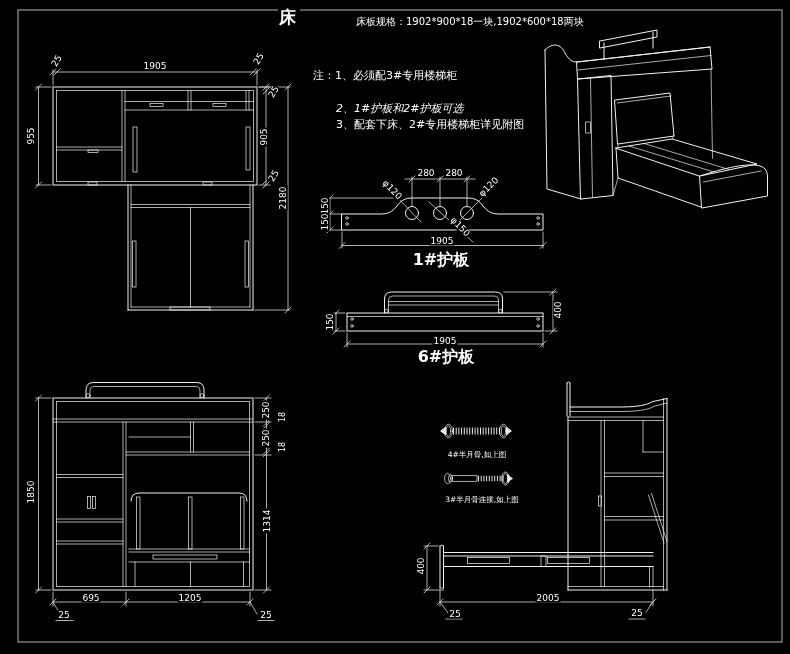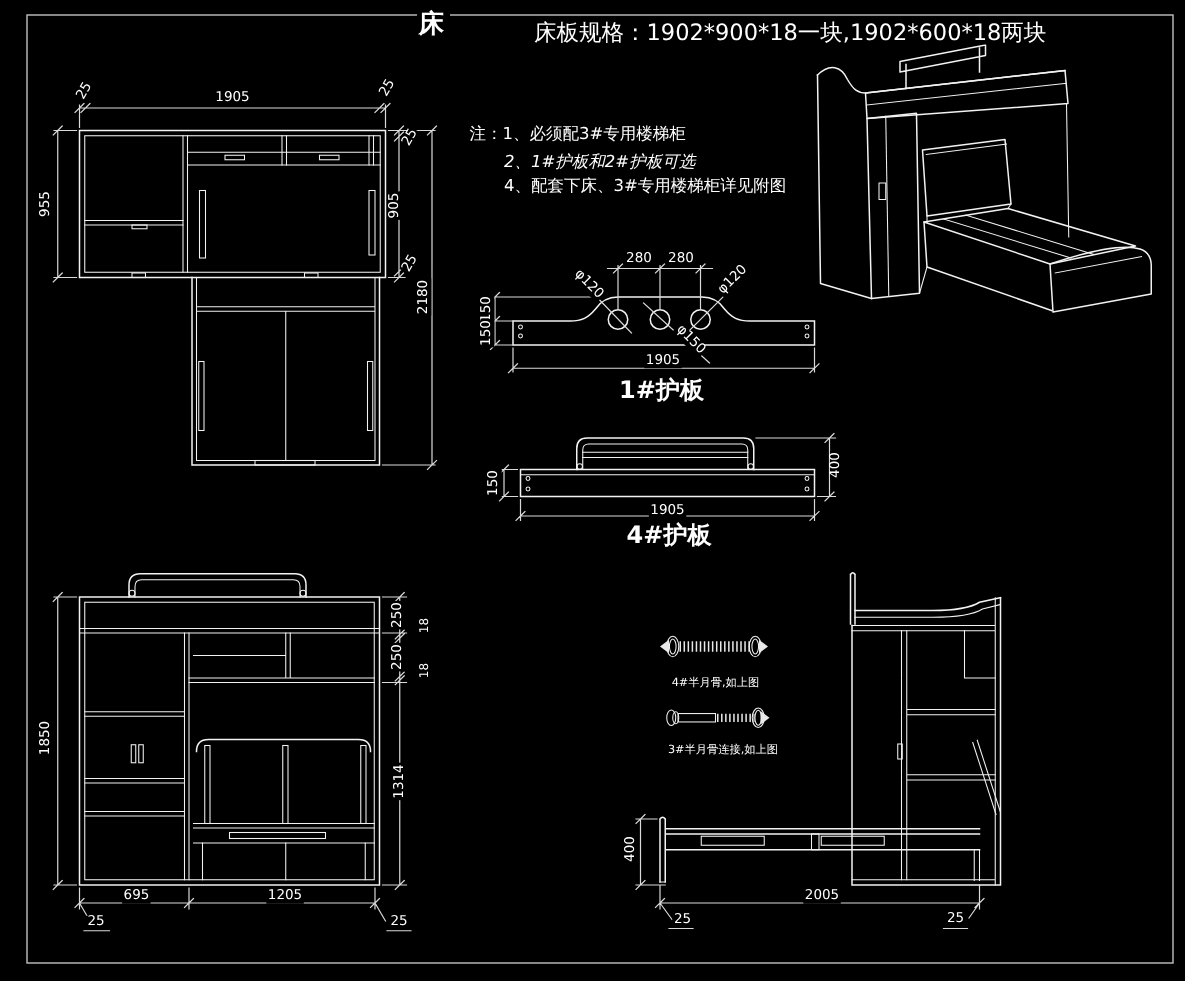--- a/index.html
+++ b/index.html
@@ -16,21 +16,21 @@
        background:#000;padding:0 1px;}
   .lbl{transform:translate(-50%,-50%);}
   .lblL{transform:translate(0,-50%);}
   .r90{transform:translate(-50%,-50%) rotate(-90deg);}
   .r45{transform:translate(-50%,-50%) rotate(45deg);}
   .rm45{transform:translate(-50%,-50%) rotate(-45deg);}
   .rm60{transform:translate(-50%,-50%) rotate(-60deg);}
   .big{font-size:17px;font-weight:bold;letter-spacing:3px;}
   .sub{font-size:16px;font-weight:bold;}
   .note{font-size:11px;}
-  .spec{font-size:15px;}
+  .spec{font-size:10px;}
   .tiny{font-size:8px;}
   .micro{font-size:7.5px;}
 </style>
 </head>
 <body>
 
 <div id="sheet">
 
 <svg id="art" width="790" height="654" viewBox="0 0 790 654">
 
@@ -193,23 +193,23 @@
     <path class="dim" d="M438,546 H424 M443.5,590 H424 M427,546 V590
       M424,549 L430,543 M424,593 L430,587
       M440,590 V606 M653,590 V606 M440,602 H653
       M437,605 L443,599 M650,605 L656,599
       M440,602 L448,613 M446,619 H462 M653,602 L646,612 M629,619 H645"></path>
   </g>
 </svg>
 
 <div class="lbl big" style="left:289px;top:17px;">床</div>
 <div class="lblL spec" style="left:355px;top:22px;">床板规格：1902*900*18一块,1902*600*18两块</div>
-<div class="lblL note" style="left:312px;top:89px;">注：1、必须配3#专用楼梯柜</div>
+<div class="lblL note" style="left:312px;top:75px;">注：1、必须配3#专用楼梯柜</div>
 <div class="lblL note" style="left:335px;top:108px;font-style:italic;">2、1#护板和2#护板可选</div>
-<div class="lblL note" style="left:335px;top:124px;">4、配套下床、3#专用楼梯柜详见附图</div>
+<div class="lblL note" style="left:335px;top:124px;">3、配套下床、2#专用楼梯柜详见附图</div>
 
 <div class="lbl rm60" style="left:57px;top:61px;">25</div>
 <div class="lbl" style="left:155px;top:66px;">1905</div>
 <div class="lbl rm60" style="left:259px;top:59px;">25</div>
 <div class="lbl r90" style="left:31px;top:136px;">955</div>
 <div class="lbl rm60" style="left:274px;top:92px;">25</div>
 <div class="lbl r90" style="left:264px;top:137px;">905</div>
 <div class="lbl rm60" style="left:274px;top:176px;">25</div>
 <div class="lbl r90" style="left:283px;top:198px;">2180</div>
 
@@ -219,21 +219,21 @@
 <div class="lbl rm45" style="left:489px;top:187px;">φ120</div>
 <div class="lbl r45" style="left:460px;top:227px;">φ150</div>
 <div class="lbl r90" style="left:325px;top:206px;">150</div>
 <div class="lbl r90" style="left:325px;top:222px;">150</div>
 <div class="lbl" style="left:442px;top:241px;">1905</div>
 <div class="lbl sub" style="left:441px;top:260px;">1#护板</div>
 
 <div class="lbl r90" style="left:330px;top:322px;">150</div>
 <div class="lbl r90" style="left:558px;top:310px;">400</div>
 <div class="lbl" style="left:445px;top:341px;">1905</div>
-<div class="lbl sub" style="left:446px;top:357px;">4#护板</div>
+<div class="lbl sub" style="left:446px;top:357px;">6#护板</div>
 
 <div class="lbl r90" style="left:31px;top:492px;">1850</div>
 <div class="lbl r90" style="left:266px;top:410px;">250</div>
 <div class="lbl r90 tiny" style="left:283px;top:417px;">18</div>
 <div class="lbl r90" style="left:266px;top:438px;">250</div>
 <div class="lbl r90 tiny" style="left:283px;top:447px;">18</div>
 <div class="lbl r90" style="left:267px;top:521px;">1314</div>
 <div class="lbl" style="left:91px;top:598px;">695</div>
 <div class="lbl" style="left:190px;top:598px;">1205</div>
 <div class="lbl" style="left:64px;top:615px;">25</div>

